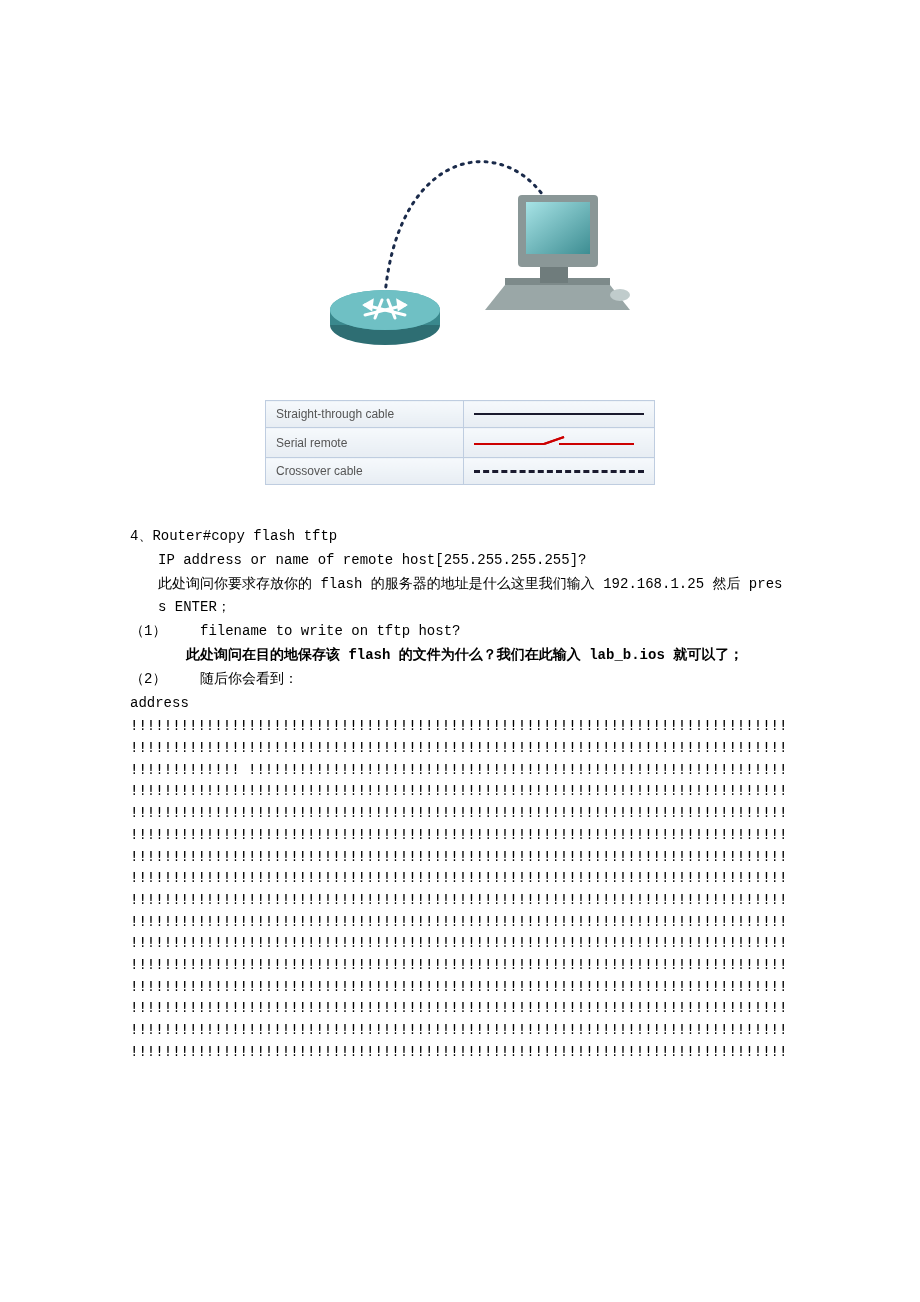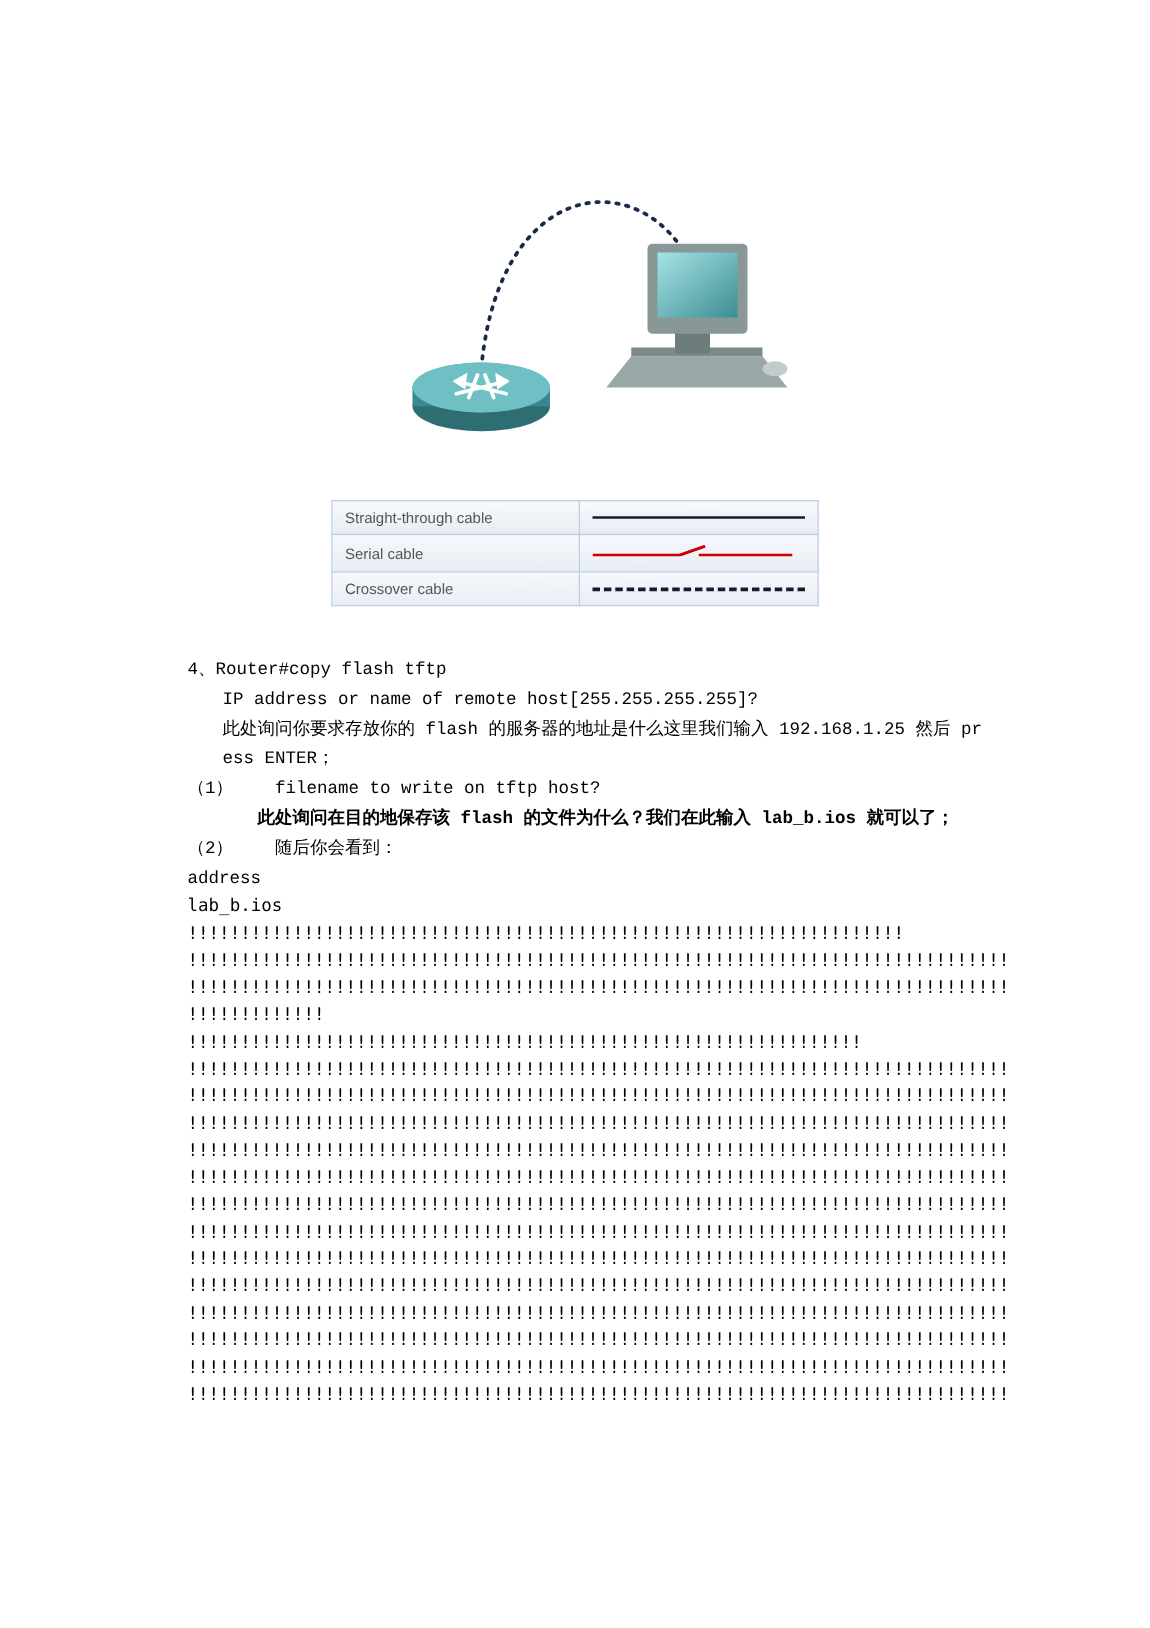--- a/index.html
+++ b/index.html
@@ -48,21 +48,20 @@
     border-top: 3px dotted #1a1a2e;
   }
   .line-dashed {
     height: 0;
     border-top: 3px dashed #1a1a2e;
   }
   .body-text {
     line-height: 1.7;
     font-size: 14px;
     word-break: break-all;
-    margin-left: 20px;
   }
   .mono {
     font-family: "SimSun", "Courier New", monospace;
   }
   .indent1 { padding-left: 28px; }
   .indent2 { padding-left: 56px; font-weight: bold; }
   .bang-line {
     font-family: "SimSun", monospace;
     letter-spacing: 0px;
     line-height: 1.55;
@@ -119,21 +118,21 @@
 
   <table class="legend-table">
     <tbody>
         <tr>
       <td>Straight-through cable</td>
       <td class="sample">
             <div class="line-solid"></div>
           </td>
     </tr>
     <tr>
-      <td>Serial cable</td>
+      <td>Serial remote</td>
       <td class="sample">
         <svg class="line-serial" width="160" height="14">
           <line x1="0" y1="10" x2="70" y2="10" stroke="#c00" stroke-width="2"></line>
           <line x1="70" y1="10" x2="90" y2="3" stroke="#c00" stroke-width="2"></line>
           <line x1="90" y1="3" x2="70" y2="10" stroke="#c00" stroke-width="2"></line>
           <line x1="85" y1="10" x2="160" y2="10" stroke="#c00" stroke-width="2"></line>
         </svg>
       </td>
     </tr>
     <tr>
@@ -150,21 +149,20 @@
     <div class="indent1">IP address or name of remote host[255.255.255.255]?</div>
     <div class="indent1">此处询问你要求存放你的 flash 的服务器的地址是什么这里我们输入 192.168.1.25 然后 press ENTER；</div>
     <div>
       <span>（1）</span>&nbsp;&nbsp;&nbsp;&nbsp;<span>filename to write on tftp host?</span>
     </div>
     <div class="indent2">此处询问在目的地保存该 flash 的文件为什么？我们在此输入 lab_b.ios 就可以了；</div>
     <div>
       <span>（2）</span>&nbsp;&nbsp;&nbsp;&nbsp;<span>随后你会看到：</span>
     </div>
     <div>address</div>
-    <div class="bang-line">lab_b.ios !!!!!!!!!!!!!!!!!!!!!!!!!!!!!!!!!!!!!!!!!!!!!!!!!!!!!!!!!!!!!!!!!!!!</div>
     <div class="bang-line">!!!!!!!!!!!!!!!!!!!!!!!!!!!!!!!!!!!!!!!!!!!!!!!!!!!!!!!!!!!!!!!!!!!!!!!!!!!!!!</div>
     <div class="bang-line">!!!!!!!!!!!!!!!!!!!!!!!!!!!!!!!!!!!!!!!!!!!!!!!!!!!!!!!!!!!!!!!!!!!!!!!!!!!!!!</div>
     <div class="bang-line">!!!!!!!!!!!!! !!!!!!!!!!!!!!!!!!!!!!!!!!!!!!!!!!!!!!!!!!!!!!!!!!!!!!!!!!!!!!!!</div>
     <div class="bang-line">!!!!!!!!!!!!!!!!!!!!!!!!!!!!!!!!!!!!!!!!!!!!!!!!!!!!!!!!!!!!!!!!!!!!!!!!!!!!!!</div>
     <div class="bang-line">!!!!!!!!!!!!!!!!!!!!!!!!!!!!!!!!!!!!!!!!!!!!!!!!!!!!!!!!!!!!!!!!!!!!!!!!!!!!!!</div>
     <div class="bang-line">!!!!!!!!!!!!!!!!!!!!!!!!!!!!!!!!!!!!!!!!!!!!!!!!!!!!!!!!!!!!!!!!!!!!!!!!!!!!!!</div>
     <div class="bang-line">!!!!!!!!!!!!!!!!!!!!!!!!!!!!!!!!!!!!!!!!!!!!!!!!!!!!!!!!!!!!!!!!!!!!!!!!!!!!!!</div>
     <div class="bang-line">!!!!!!!!!!!!!!!!!!!!!!!!!!!!!!!!!!!!!!!!!!!!!!!!!!!!!!!!!!!!!!!!!!!!!!!!!!!!!!</div>
     <div class="bang-line">!!!!!!!!!!!!!!!!!!!!!!!!!!!!!!!!!!!!!!!!!!!!!!!!!!!!!!!!!!!!!!!!!!!!!!!!!!!!!!</div>
     <div class="bang-line">!!!!!!!!!!!!!!!!!!!!!!!!!!!!!!!!!!!!!!!!!!!!!!!!!!!!!!!!!!!!!!!!!!!!!!!!!!!!!!</div>

